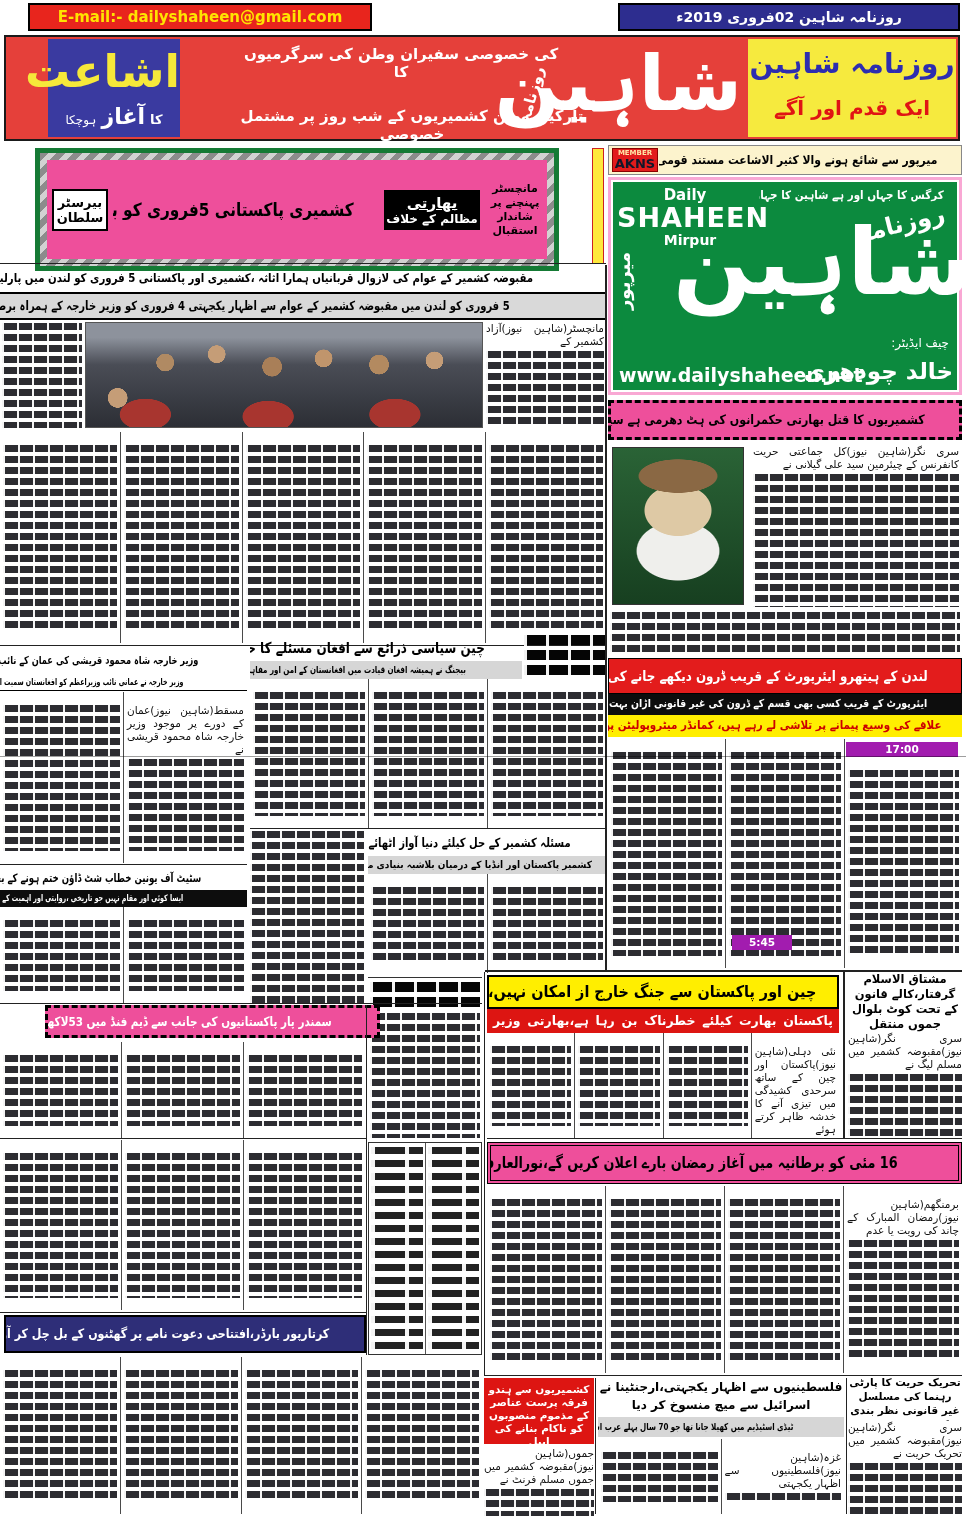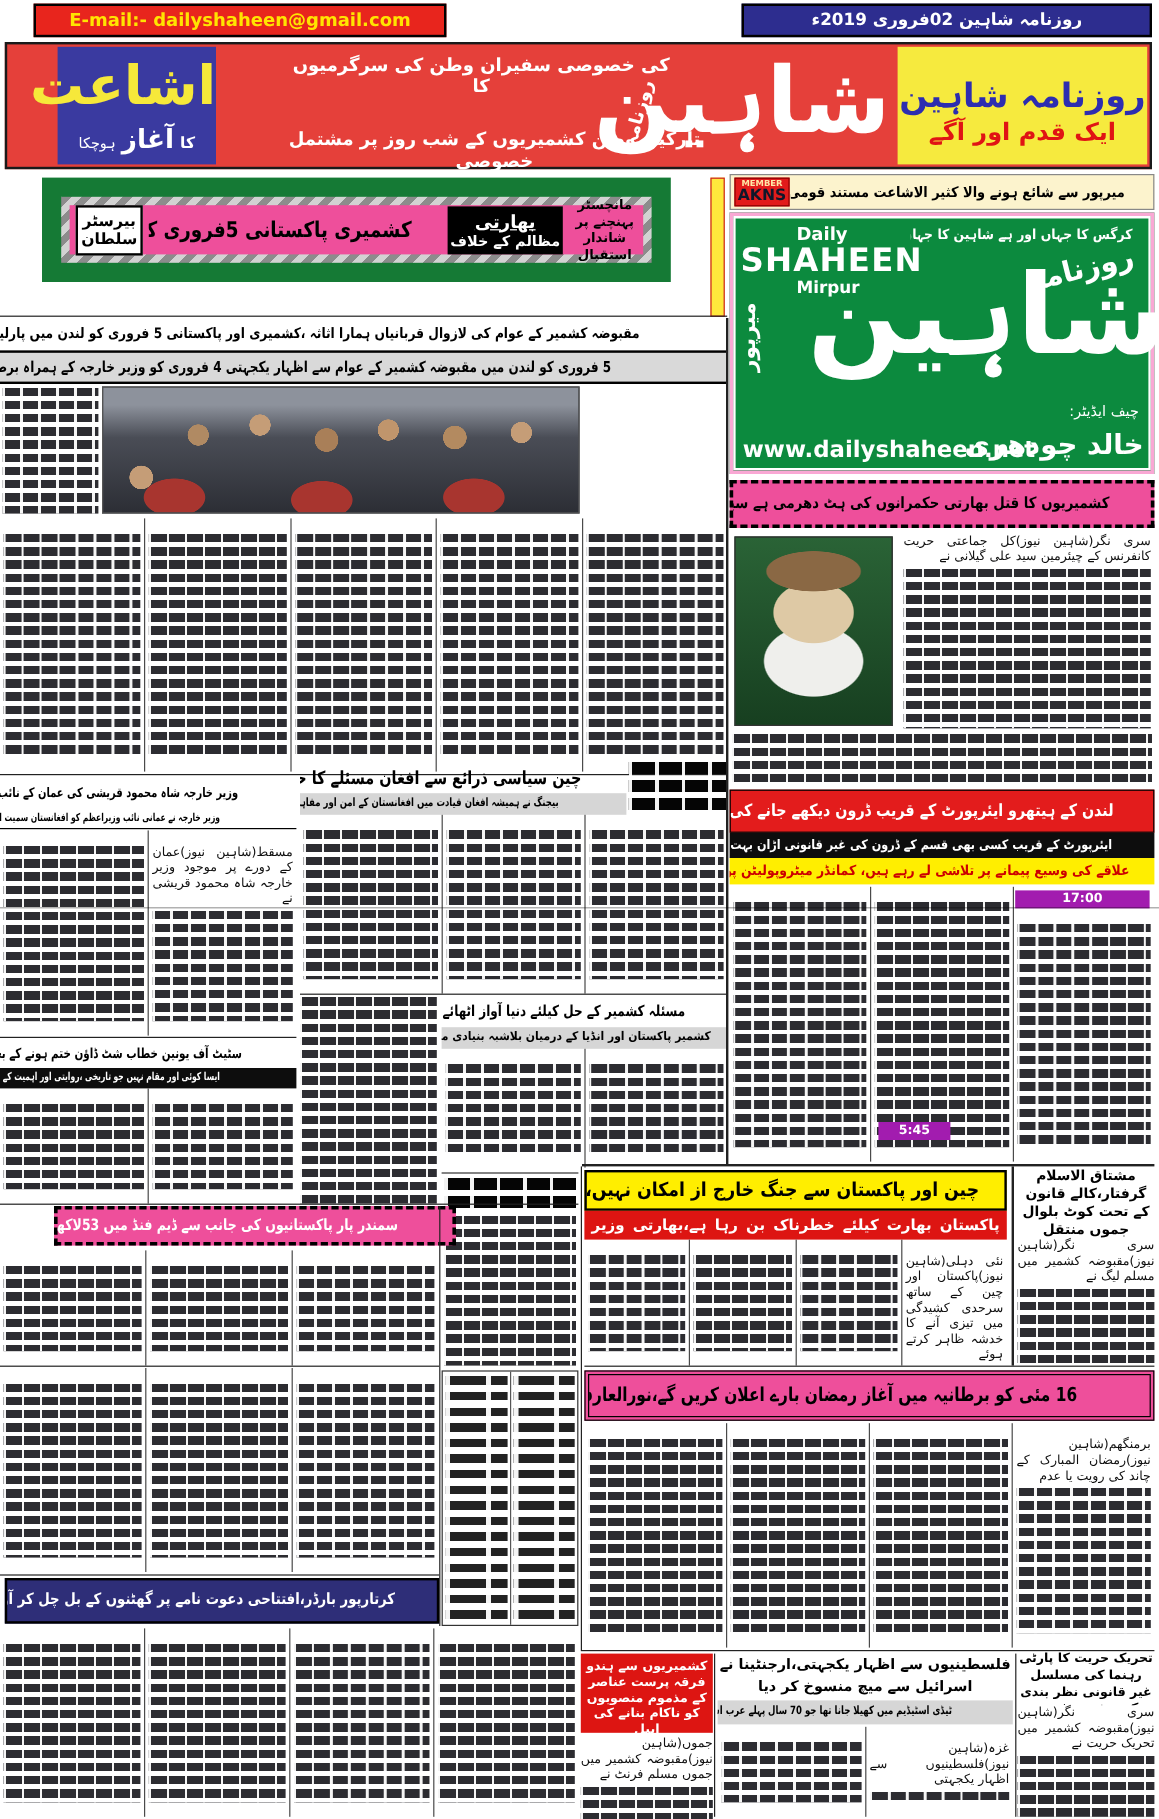--- a/index.html
+++ b/index.html
@@ -54,40 +54,40 @@
 
 <div class="page">
 
   <div class="abs c" style="left:28px;top:3px;width:344px;height:28px;background:#e8251d;border:2px solid #000;
               color:#ffe400;font-weight:bold;font-size:15px;line-height:24px">E-mail:-  dailyshaheen@gmail.com</div>
   <div class="abs c rtl" style="left:618px;top:3px;width:342px;height:28px;background:#2d2d8f;border:2px solid #000;
               color:#fff;font-weight:bold;font-size:14px;line-height:24px">روزنامہ شاہین 02فروری 2019ء</div>
 
   <div class="abs" style="left:4px;top:35px;width:956px;height:106px;background:#e5403a;border:2px solid #1a1a1a">
     <div class="abs c" style="right:2px;top:2px;width:208px;height:98px;background:#f6ea3e">
-      <div class="rtl b" style="color:#2d2db0;font-size:28px;padding-top:24px">روزنامہ شاہین</div>
-      <div class="rtl b" style="color:#e01414;font-size:20px;margin-top:2px">ایک قدم اور آگے</div>
+      <div class="rtl b" style="color:#2d2db0;font-size:28px;padding-top:8px">روزنامہ شاہین</div>
+      <div class="rtl b" style="color:#e01414;font-size:20px;margin-top:16px">ایک قدم اور آگے</div>
     </div>
     <div class="abs rtl c" style="left:230px;top:8px;width:330px;color:#fff;font-weight:bold;font-size:15px">کی خصوصی سفیران وطن کی سرگرمیوں کا</div>
     <div class="abs b" style="right:398px;top:48px;color:#fff;font-size:15px;transform:rotate(-75deg)">روزنامہ</div>
     <div class="abs b rtl" style="right:216px;top:-6px;color:#fff;font-size:76px;line-height:106px">شاہین</div>
     <div class="abs rtl c" style="left:232px;top:70px;width:348px;color:#fff;font-weight:bold;font-size:15px">تارکین وطن کشمیریوں کے شب روز پر مشتمل خصوصی</div>
     <div class="abs c" style="left:42px;top:2px;width:132px;height:98px;background:#3a3aa0">
       <div class="rtl b" style="color:#f6e83a;font-size:45px;padding-top:6px">اشاعت</div>
       <div class="rtl" style="margin-top:6px">
         <span class="b" style="color:#fff;font-size:13px">کا</span>
         <span class="b" style="color:#fff;font-size:22px">آغاز</span>
         <span style="color:#fff;font-size:12px">ہوچکا</span>
       </div>
     </div>
   </div>
 
   <div class="abs" style="left:592px;top:148px;width:12px;height:116px;background:#ffe93c;border:1px solid #cc2222"></div>
 
-  <div class="abs" style="left:35px;top:148px;width:524px;height:87px;background:#157a35;padding:16px">
+  <div class="abs" style="left:35px;top:148px;width:524px;height:123px;background:#157a35;padding:5px">
     <div style="height:100%;background:repeating-linear-gradient(135deg,#8c8c8c 0 6px,#d2d2d2 6px 12px);padding:7px">
       <div style="height:100%;background:#ee4f9b;display:flex;flex-direction:row-reverse;align-items:center">
         <div class="rtl c b" style="width:64px;font-size:11px;line-height:14px;color:#000">
           <div>مانچسٹر پہنچنے پر</div>
             <div>شاندار استقبال</div>
         </div>
         <div class="c" style="width:96px;background:#000;color:#fff;padding:4px 2px;margin:0 3px">
           <div class="rtl b" style="font-size:15px;text-decoration:underline">بھارتی</div>
           <div class="rtl b" style="font-size:12px">مظالم کے خلاف</div>
         </div>
@@ -134,20 +134,24 @@
   </div>
   <div class="abs hl rtl" style="left:0;top:292px;width:606px;height:28px;background:#d9d9d9;
               border-top:2px solid #000;border-bottom:2px solid #000;font-size:12.5px;line-height:24px">
     <span class="fit s8">5 فروری کو لندن میں مقبوضہ کشمیر کے عوام سے اظہار یکجہتی 4 فروری کو وزیر خارجہ کے ہمراہ برطانوی پارلیمنٹ میں بھارتی مظالم کی بریفنگ دیں گے</span>
   </div>
 
   <div class="abs" style="left:2px;top:322px;width:80px;height:106px;display:flex;flex-direction:column">
     <div class="gk"></div>
   </div>
   <div class="abs photo-crowd" style="left:85px;top:322px;width:398px;height:106px;border:1px solid #555"></div>
+  <div class="abs" style="left:486px;top:322px;width:118px;height:106px;display:flex;flex-direction:column">
+    <div class="dl">مانچسٹر(شاہین نیوز)آزاد کشمیر کے</div>
+    <div class="gk"></div>
+  </div>
 
   <div class="abs" style="left:0;top:432px;width:606px;height:211px">
     <div class="cols">
       <div class="col">
           <div class="gk"></div>
         </div>
       <div class="col">
           <div class="gk"></div>
         </div>
       <div class="col">

